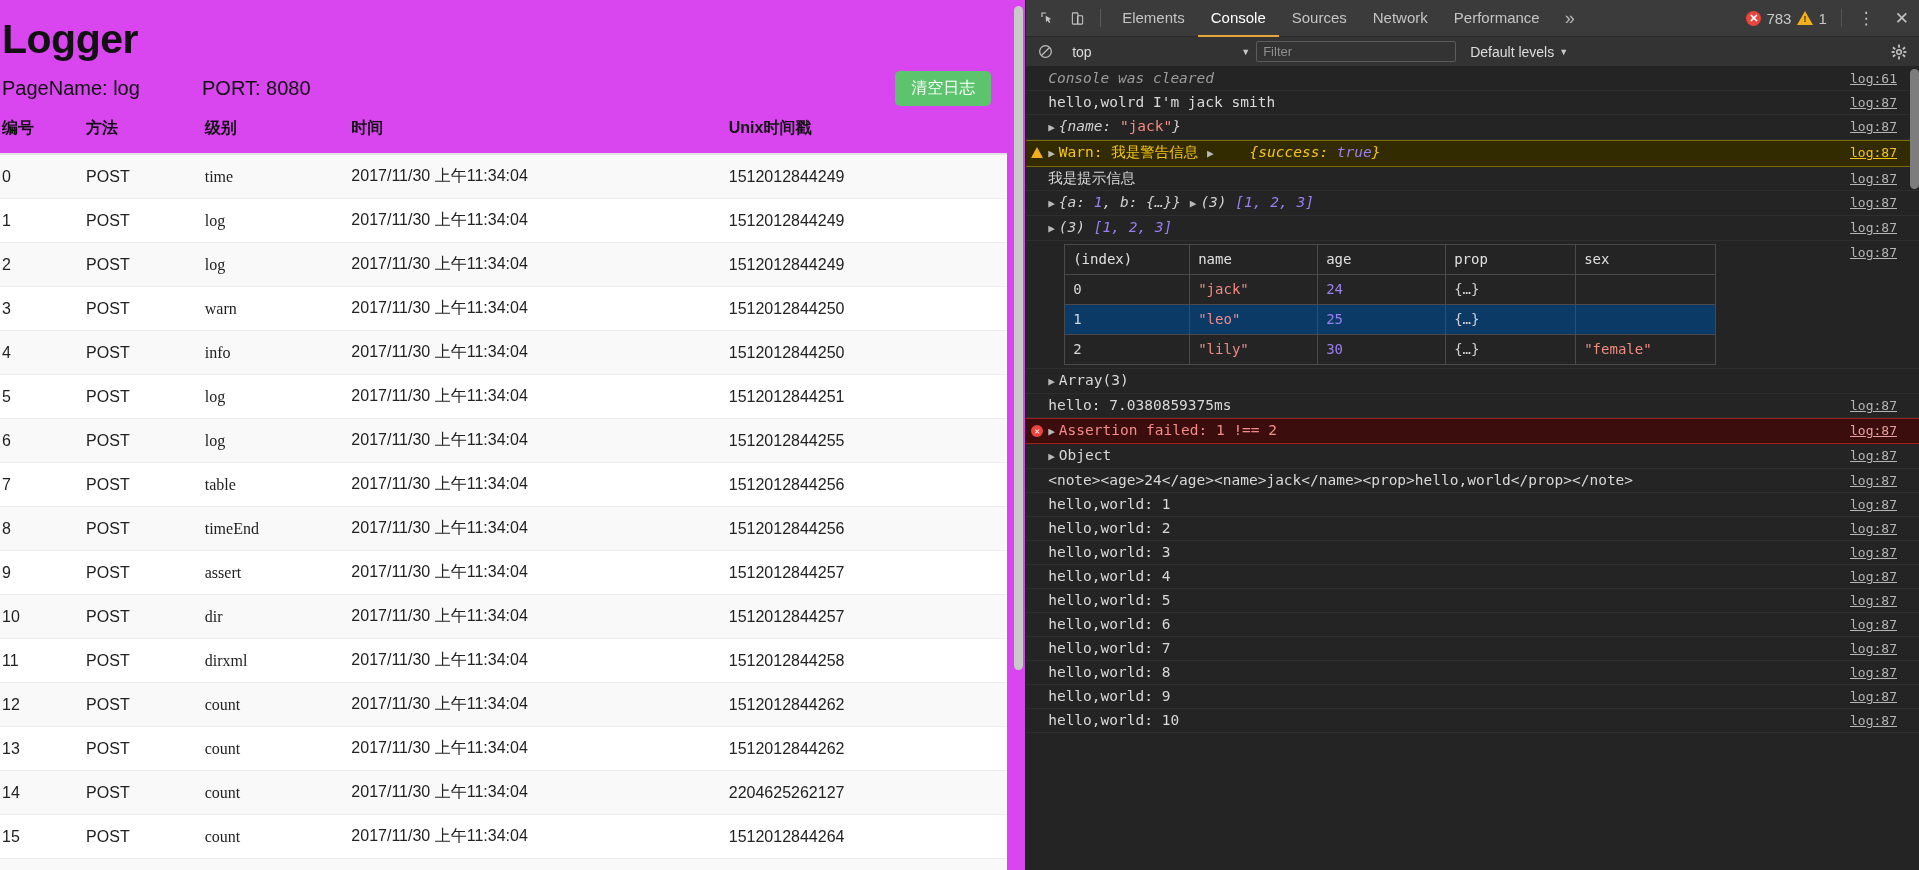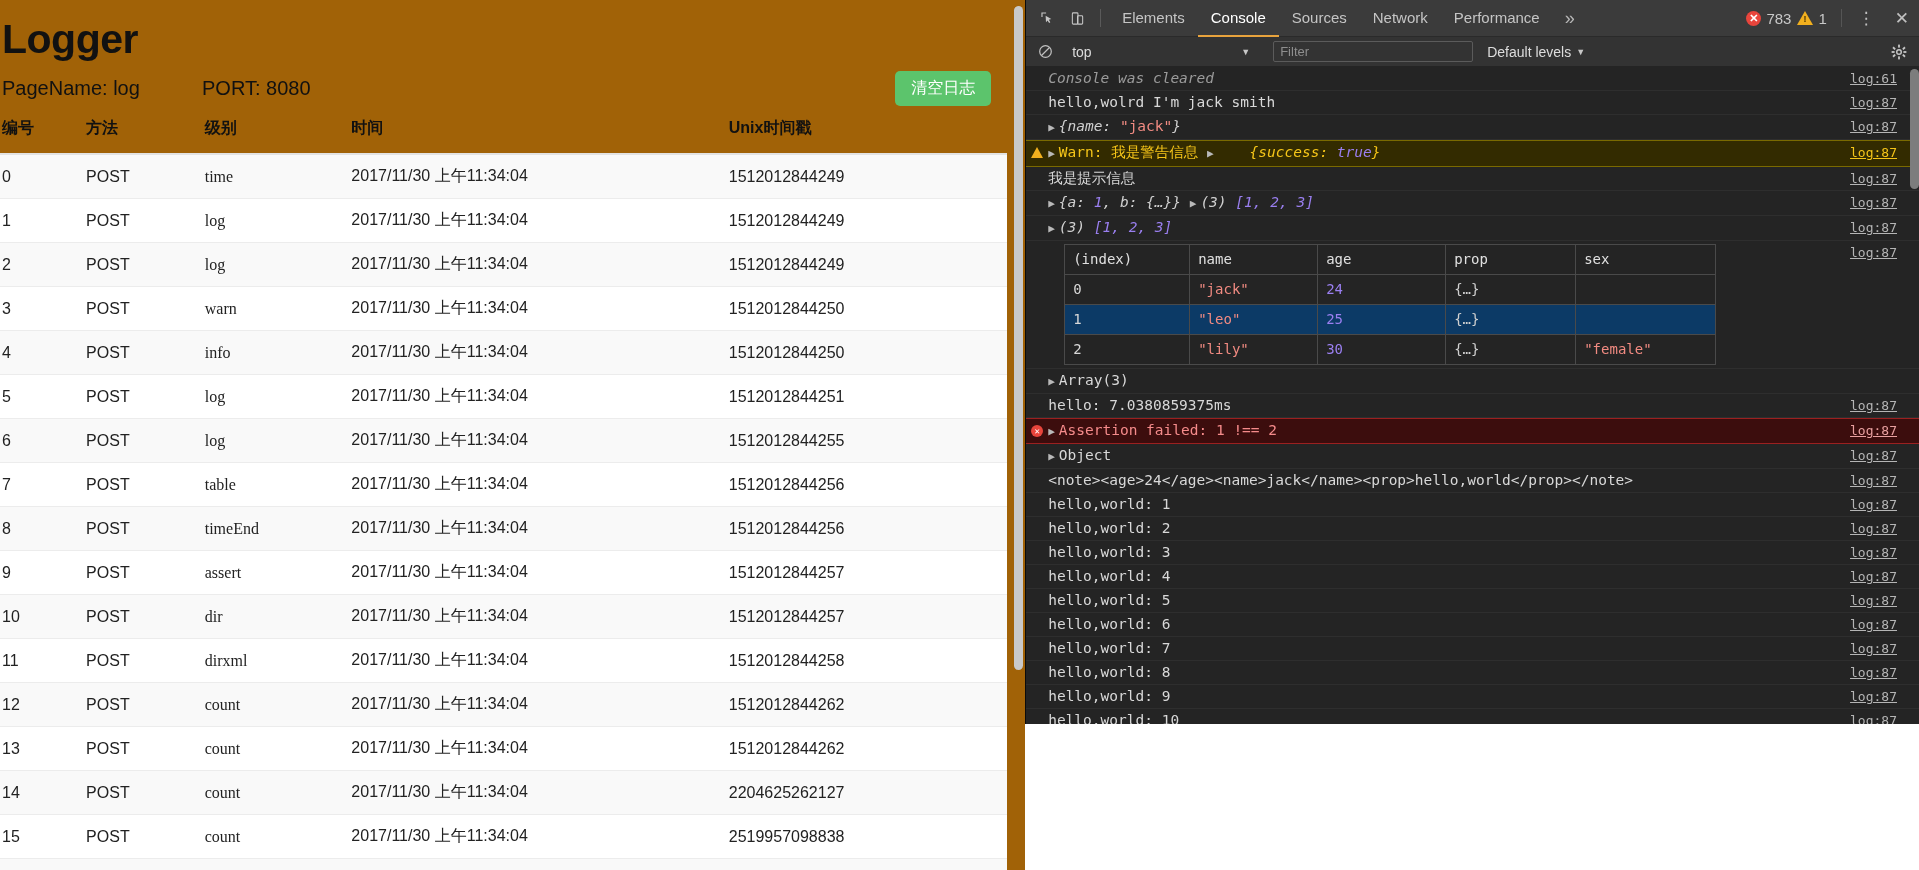--- a/index.html
+++ b/index.html
@@ -7,21 +7,21 @@
     width: 1919px; height: 870px;
     overflow: hidden;
     font-family: "Liberation Sans", sans-serif;
     background: #ffffff;
   }
   .app { display: flex; width: 1919px; height: 870px; }
 
   
   .page-pane {
     width: 1100px; height: 870px;
-    background: #a16207;
+    background: #d946ef;
     position: relative;
     overflow: hidden;
   }
   .page-inner { padding: 0 18px 0 0; }
   .page-title {
     font-size: 41px; font-weight: bold; color: #111;
     letter-spacing: -0.5px;
     padding: 16px 0 0 2px;
     line-height: 1.15;
   }
@@ -71,21 +71,21 @@
     background: transparent;
   }
   .page-scrollbar .thumb {
     position: absolute; top: 6px; left: 0;
     width: 9px; height: 664px;
     background: #c9c9c9; border-radius: 5px;
   }
 
   
   .devtools {
-    width: 959px; height: 724px;
+    width: 959px; height: 870px;
     background: #e5e5e5;
     color: #d5d5d5;
     font-family: "Liberation Sans", sans-serif;
     display: flex; flex-direction: column;
     border-left: 1px solid #0b0b0b;
   }
   .dt-toolbar {
     height: 37px; min-height: 37px;
     background: #3b3b3b;
     display: flex; align-items: center;
@@ -151,21 +151,21 @@
   .ctx-select {
     display: flex; align-items: center; justify-content: space-between;
     width: 190px; height: 21px;
     margin-left: 8px; padding: 0 6px;
     font-size: 14px; color: #ddd; cursor: pointer; gap: 36px;
   }
   .caret { font-size: 9px; color: #c8c8c8; }
   .filter-input {
     width: 200px; height: 21px;
     background: #333; border: 1px solid #5b5b5b; border-radius: 2px;
-    color: #d8d8d8; font-size: 13px; padding: 0 6px; margin-left: 17px;
+    color: #d8d8d8; font-size: 13px; padding: 0 6px; margin-left: 0;
     font-family: "Liberation Sans", sans-serif;
   }
   .filter-input::placeholder { color: #8e8e8e; }
   .levels {
     display: flex; align-items: center; gap: 5px;
     margin-left: 14px; font-size: 14px; color: #ddd; cursor: pointer;
   }
   .gear { margin-left: auto; padding-right: 6px; cursor: pointer; display:flex; align-items:center; }
 
   .console-body {
@@ -359,21 +359,21 @@
               <td class="col-m">POST</td>
               <td class="col-lv">count</td>
               <td class="col-time">2017/11/30 上午11:34:04</td>
               <td class="col-ts">2204625262127</td>
             </tr>
             <tr>
               <td class="col-no">15</td>
               <td class="col-m">POST</td>
               <td class="col-lv">count</td>
               <td class="col-time">2017/11/30 上午11:34:04</td>
-              <td class="col-ts">2519957098838</td>
+              <td class="col-ts">1512012844264</td>
             </tr>
             <tr>
               <td class="col-no">16</td>
               <td class="col-m">POST</td>
               <td class="col-lv">count</td>
               <td class="col-time">2017/11/30 上午11:34:04</td>
               <td class="col-ts">1512012844265</td>
             </tr>
           </tbody>
       </table>

